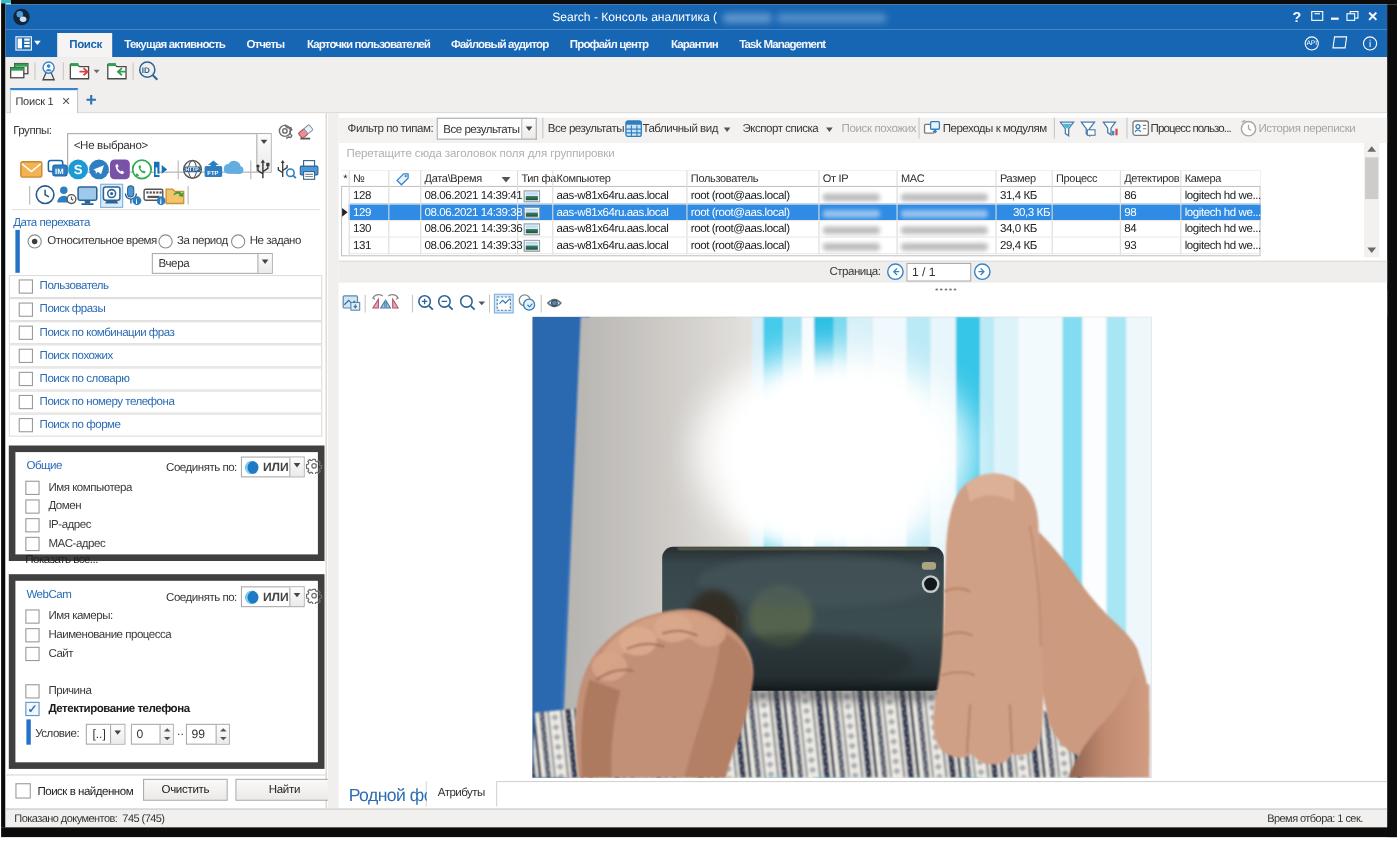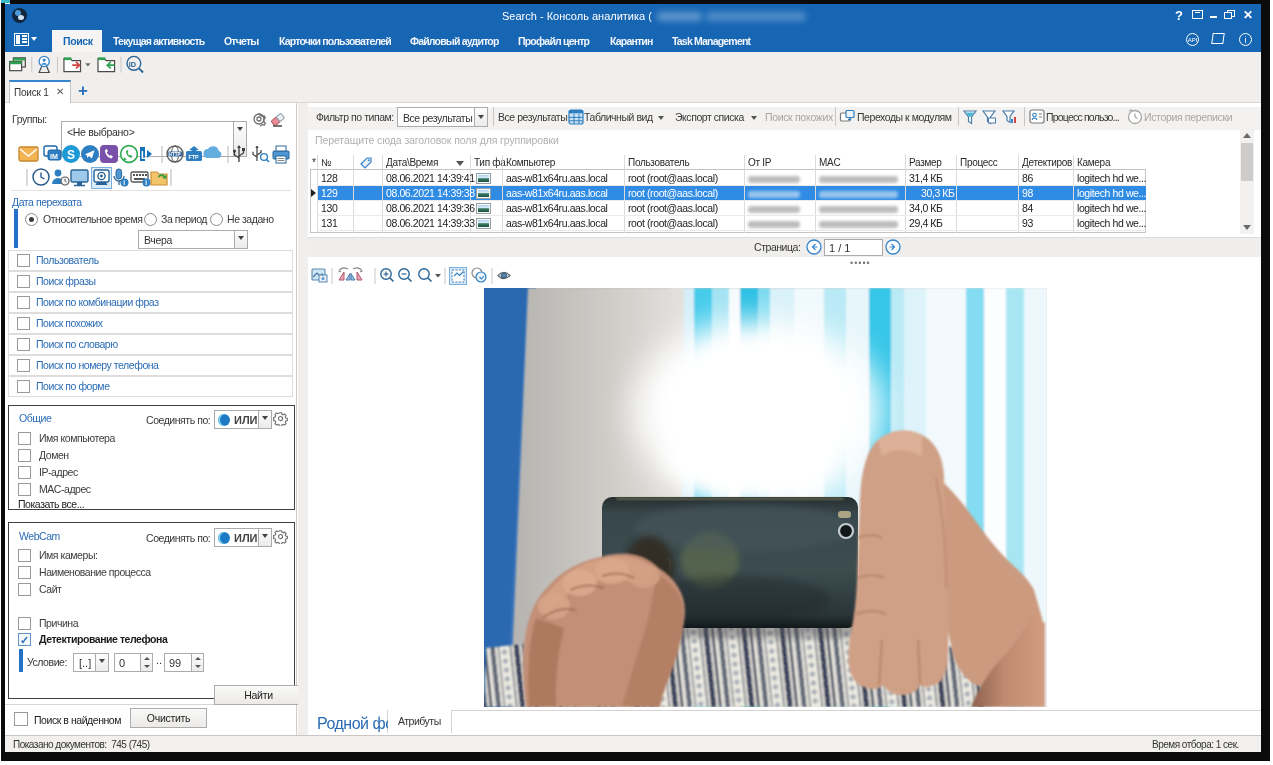--- a/index.html
+++ b/index.html
@@ -11,21 +11,21 @@
 .blue { background:#1766b4; }
 .ltxt { font-size:10.5px; letter-spacing:-0.45px; color:#2b6cb5; }
 .dtxt { font-size:10.5px; letter-spacing:-0.45px; color:#383838; }
 .combo { background:#fff; border:1px solid #ababab; }
 .vbtn { position:absolute; right:0; top:0; bottom:0; width:13px; border-left:1px solid #ababab; background:linear-gradient(#fdfdfd,#eceaea); }
 .vbtn:after { content:""; position:absolute; left:3px; top:5px; border-left:3.5px solid transparent; border-right:3.5px solid transparent; border-top:4px solid #444; }
 .sepv { width:1px; background:#c9c7c5; }
 .srow { left:3px; width:285px; height:21px; border:1px solid #dfdddb; background:#fff; }
 .srow .cb { position:absolute; left:8px; top:3px; width:13px; height:13px; border:1px solid #9a9a9a; background:#fff; }
 .srow .lb { position:absolute; left:27px; top:3px; font-size:10.5px; letter-spacing:-0.45px; color:#2b6cb5; }
-.secbox { left:3px; width:287px; border:1px solid #404040; background:#fff; }
+.secbox { left:3px; width:287px; border:6px solid #404040; background:#fff; }
 .crow { left:6px; width:270px; height:17px; }
 .crow .cb { position:absolute; left:3px; top:1px; width:13px; height:13px; border:1px solid #9a9a9a; background:#fff; }
 .crow .cbc { position:absolute; left:3px; top:1px; width:13px; height:13px; border:1px solid #5e93ce; background:#f2f7fc; color:#2a72c0; font-size:11px; font-weight:bold; line-height:12px; text-align:center; }
 .crow .dl { position:absolute; left:24px; top:1px; font-size:10.5px; letter-spacing:-0.45px; color:#3c3c3c; }
 .ilicombo { width:58px; height:19px; }
 .ilicombo .orb { position:absolute; left:3px; top:3px; width:12px; height:12px; border-radius:50%; background:#1e7ac4; box-shadow:inset 2px 0 0 #7fd0ea; }
 .ilicombo .ili { position:absolute; left:19px; top:3px; font-size:11px; font-weight:bold; color:#444; }
 .spin .spb { position:absolute; right:0; top:0; bottom:0; width:12px; border-left:1px solid #ababab; background:linear-gradient(#fdfdfd,#eceaea); }
 .spin .spb:before { content:""; position:absolute; left:3px; top:3px; border-left:3px solid transparent; border-right:3px solid transparent; border-bottom:3.5px solid #555; }
 .spin .spb:after { content:""; position:absolute; left:3px; bottom:3px; border-left:3px solid transparent; border-right:3px solid transparent; border-top:3.5px solid #555; }
@@ -387,21 +387,21 @@
       <div class="abs combo spin" style="left:155px;top:130px;width:40px;height:19px;">
           <span style="position:absolute;left:4px;top:3px;font-size:11px;color:#333;">99</span>
           <span class="spb"></span>
         </div>
     </div>
     <div class="abs" style="left:0;top:601px;width:291px;height:1px;background:#d8d6d4;"></div>
 
     <div class="abs" style="left:9px;top:609px;width:14px;height:14px;border:1px solid #9a9a9a;background:#fff;"></div>
     <div class="abs" style="left:29px;top:611px;font-size:10.5px;letter-spacing:-0.45px;color:#222;">Поиск в найденном</div>
     <div class="abs pbtn" style="left:125px;top:605px;width:77px;">Очистить</div>
-    <div class="abs pbtn" style="left:209px;top:582px;width:89px;">Найти</div>
+    <div class="abs pbtn" style="left:209px;top:605px;width:89px;">Найти</div>
   </div>
 
   <div class="abs" style="left:298px;top:103px;width:10px;height:632px;background:#f0efed;"></div>
 
   <div id="rightpanel" class="abs" style="left:308px;top:103px;width:953px;height:632px;background:#fff;">
 
     <div class="abs" style="left:0;top:4px;width:953px;height:23px;background:#f3f2f0;"></div>
     <div class="abs dtxt" style="left:8px;top:8px;">Фильтр по типам:</div>
     <div class="abs combo" style="left:89px;top:4px;width:78px;height:20px;">
         <span style="position:absolute;left:5px;top:4px;font-size:10.5px;letter-spacing:-0.45px;color:#333;">Все результаты</span>

